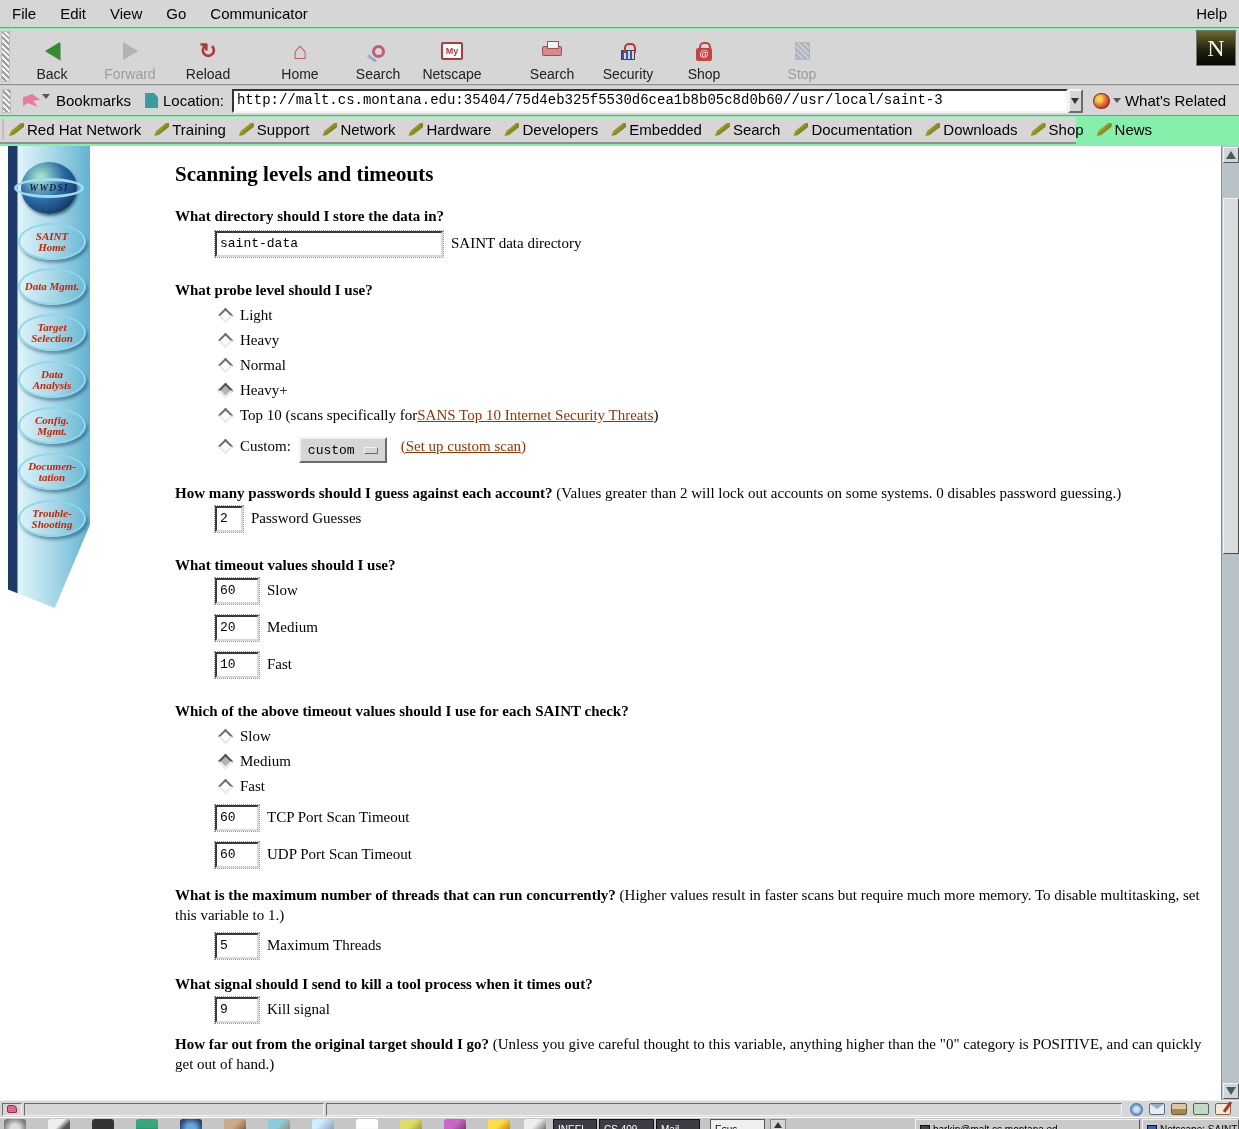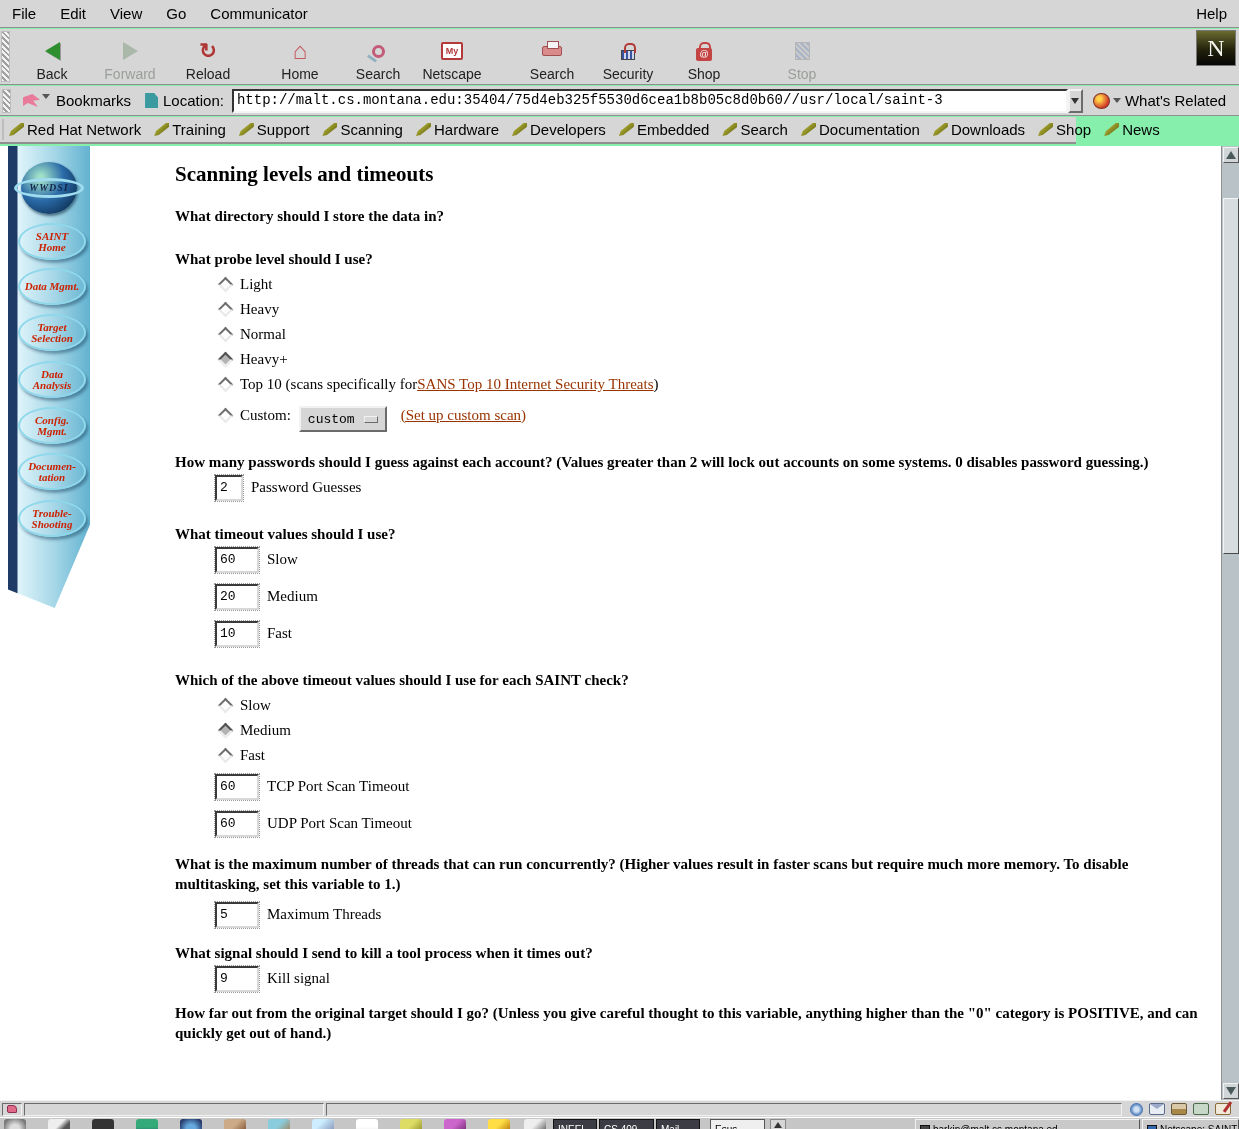--- a/index.html
+++ b/index.html
@@ -101,21 +101,21 @@
                font:bold italic 10px "Liberation Serif", serif; color:#14284a; letter-spacing:1px; }
   .oval { position:absolute; left:10px; width:68px; height:37px; border:2px solid #8fd8ec; border-radius:50%;
           display:flex; align-items:center; justify-content:center; text-align:center;
           font:bold italic 11px/11px "Liberation Serif", serif; color:#cc2200;
           box-shadow:2px 3px 3px rgba(20,60,90,.45); padding:2px; }
 
   
   .content { position:absolute; left:175px; top:0; width:1030px; font-size:15px; color:#000; }
   .content h1 { font-size:21px; line-height:26px; margin-top:15px; font-weight:bold; }
   .q { font-weight:bold; line-height:20px; }
-  .q .note { font-weight:bold; }
+  .q .note { font-weight:normal; }
   .irow { display:flex; align-items:center; height:27px; padding-left:40px; }
   .irow .lbl { margin-left:8px; }
   input.fld { height:26px; background:#fff; border:2px solid; border-color:#3a3a3a #d8d8d8 #d8d8d8 #3a3a3a;
               outline:1px dotted #9a9a9a; font-family:"Liberation Mono", monospace; font-size:13px;
               padding:0 3px; color:#000; }
   .w-dir { width:228px; } .w-num { width:44px; } .w-pw { width:28px; }
   .rrow { display:flex; align-items:center; height:25px; padding-left:43px; }
   .dia { width:11px; height:11px; flex:none; background:#fdfdfd; border:2px solid;
          border-color:#6e6e6e #e9e9e9 #e9e9e9 #6e6e6e; transform:rotate(45deg); margin:0 9px 0 2px; }
   .dia.sel { background:#b4b4b4; border-color:#525252 #efefef #efefef #525252; }
@@ -270,21 +270,21 @@
     <span class="plink">
         <span class="pen"></span>
         <span>Training</span>
       </span>
     <span class="plink">
         <span class="pen"></span>
         <span>Support</span>
       </span>
     <span class="plink">
         <span class="pen"></span>
-        <span>Scanning</span>
+        <span>Network</span>
       </span>
     <span class="plink">
         <span class="pen"></span>
         <span>Hardware</span>
       </span>
     <span class="plink">
         <span class="pen"></span>
         <span>Developers</span>
       </span>
     <span class="plink">
@@ -325,20 +325,24 @@
       <div class="oval" style="top:215px">Data Analysis</div>
       <div class="oval" style="top:261px">Config. Mgmt.</div>
       <div class="oval" style="top:307px">Documen- tation</div>
       <div class="oval" style="top:354px">Trouble- Shooting</div>
     </div>
 
     <div class="content">
       <h1>Scanning levels and timeouts</h1>
 
       <p class="q" style="margin-top:19px">What directory should I store the data in?</p>
+      <div class="irow" style="margin-top:4px">
+        <input class="fld w-dir" type="text" value="saint-data" style="">
+        <span class="lbl">SAINT data directory</span>
+      </div>
 
       <p class="q" style="margin-top:23px">What probe level should I use?</p>
       <div class="rrow" style="margin-top:3px">
         <span class="dia"></span>
         <span>Light</span>
       </div>
       <div class="rrow">
         <span class="dia"></span>
         <span>Heavy</span>
       </div>

